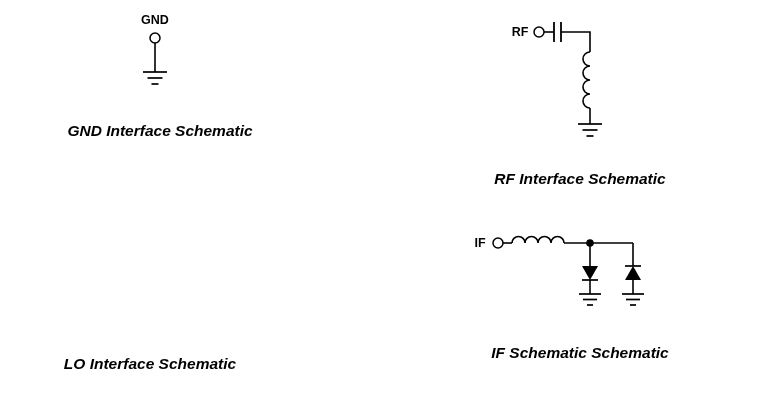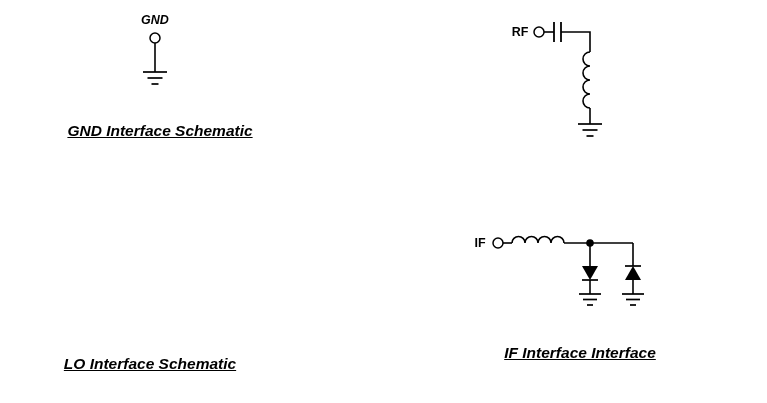--- a/index.html
+++ b/index.html
@@ -20,21 +20,20 @@
   }
   .caption {
     position: absolute;
     font-family: "Liberation Sans", sans-serif;
     font-size: 15.5px;
     font-weight: bold;
     font-style: italic;
     color: #000000;
     text-align: center;
     white-space: nowrap;
-    text-decoration: underline;
   }
   svg {
     display: block;
     overflow: visible;
   }
   svg .wire {
     stroke: #000000;
     stroke-width: 1.6;
     fill: none;
   }
@@ -67,21 +66,21 @@
     font-size: 12.5px;
     font-weight: bold;
     fill: #000000;
   }
 </style>
 </head>
 <body>
 
 <div class="canvas">
 
-  <div class="fig" style="left:120px; top:10px;font-style:italic;">
+  <div class="fig" style="left:120px; top:10px;">
     <svg width="70" height="100" viewBox="0 0 70 100">
       <text class="port" x="35" y="14" text-anchor="middle">GND</text>
       <circle class="term" cx="35" cy="28" r="5"></circle>
       <path class="wire" d="M35,33 V62"></path>
       <g>
         <path class="gnd" d="M23,62 H47"></path>
         <path class="gnd" d="M27.5,68 H42.5"></path>
         <path class="gnd" d="M31.5,74 H38.5"></path>
       </g>
     </svg>
@@ -100,20 +99,21 @@
       <path class="wire" d="M59,16 H88 V36"></path>
       <path class="coil" d="M88,36 A7,7 0 0 0 88,50 A7,7 0 0 0 88,64 A7,7 0 0 0 88,78 A7,7 0 0 0 88,92"></path>
       <path class="wire" d="M88,92 V108"></path>
       <g>
         <path class="gnd" d="M76,108 H100"></path>
         <path class="gnd" d="M80.5,114 H95.5"></path>
         <path class="gnd" d="M84.5,120 H91.5"></path>
       </g>
     </svg>
   </div>
+  <div class="caption" style="left:470px; top:170px; width:220px;">RF Interface Schematic</div>
 
   <div class="caption" style="left:40px; top:342px; width:220px;margin-top:13px;">LO Interface Schematic</div>
 
   <div class="fig" style="left:468px; top:226px;text-decoration:underline;">
     <svg width="210" height="105" viewBox="0 0 210 105">
       <text class="port" x="12" y="21" text-anchor="middle">IF</text>
       <circle class="term" cx="30" cy="17" r="5"></circle>
       <path class="wire" d="M35,17 H44"></path>
       <path class="coil" d="M44,17 A6.5,6.5 0 0 1 57,17 A6.5,6.5 0 0 1 70,17 A6.5,6.5 0 0 1 83,17 A6.5,6.5 0 0 1 96,17"></path>
       <path class="wire" d="M96,17 H165"></path>
@@ -137,15 +137,15 @@
         <polygon class="solid" points="157,54 173,54 165,40"></polygon>
       </g>
       <path class="wire" d="M165,54 V68"></path>
       <g>
         <path class="gnd" d="M154,68 H176"></path>
         <path class="gnd" d="M158,73.5 H172"></path>
         <path class="gnd" d="M162,79 H168"></path>
       </g>
     </svg>
   </div>
-  <div class="caption" style="left:470px; top:344px; width:220px;">IF Interface Interface</div>
+  <div class="caption" style="left:470px; top:344px; width:220px;">IF Schematic Schematic</div>
 
 </div>
 
 </body></html>

